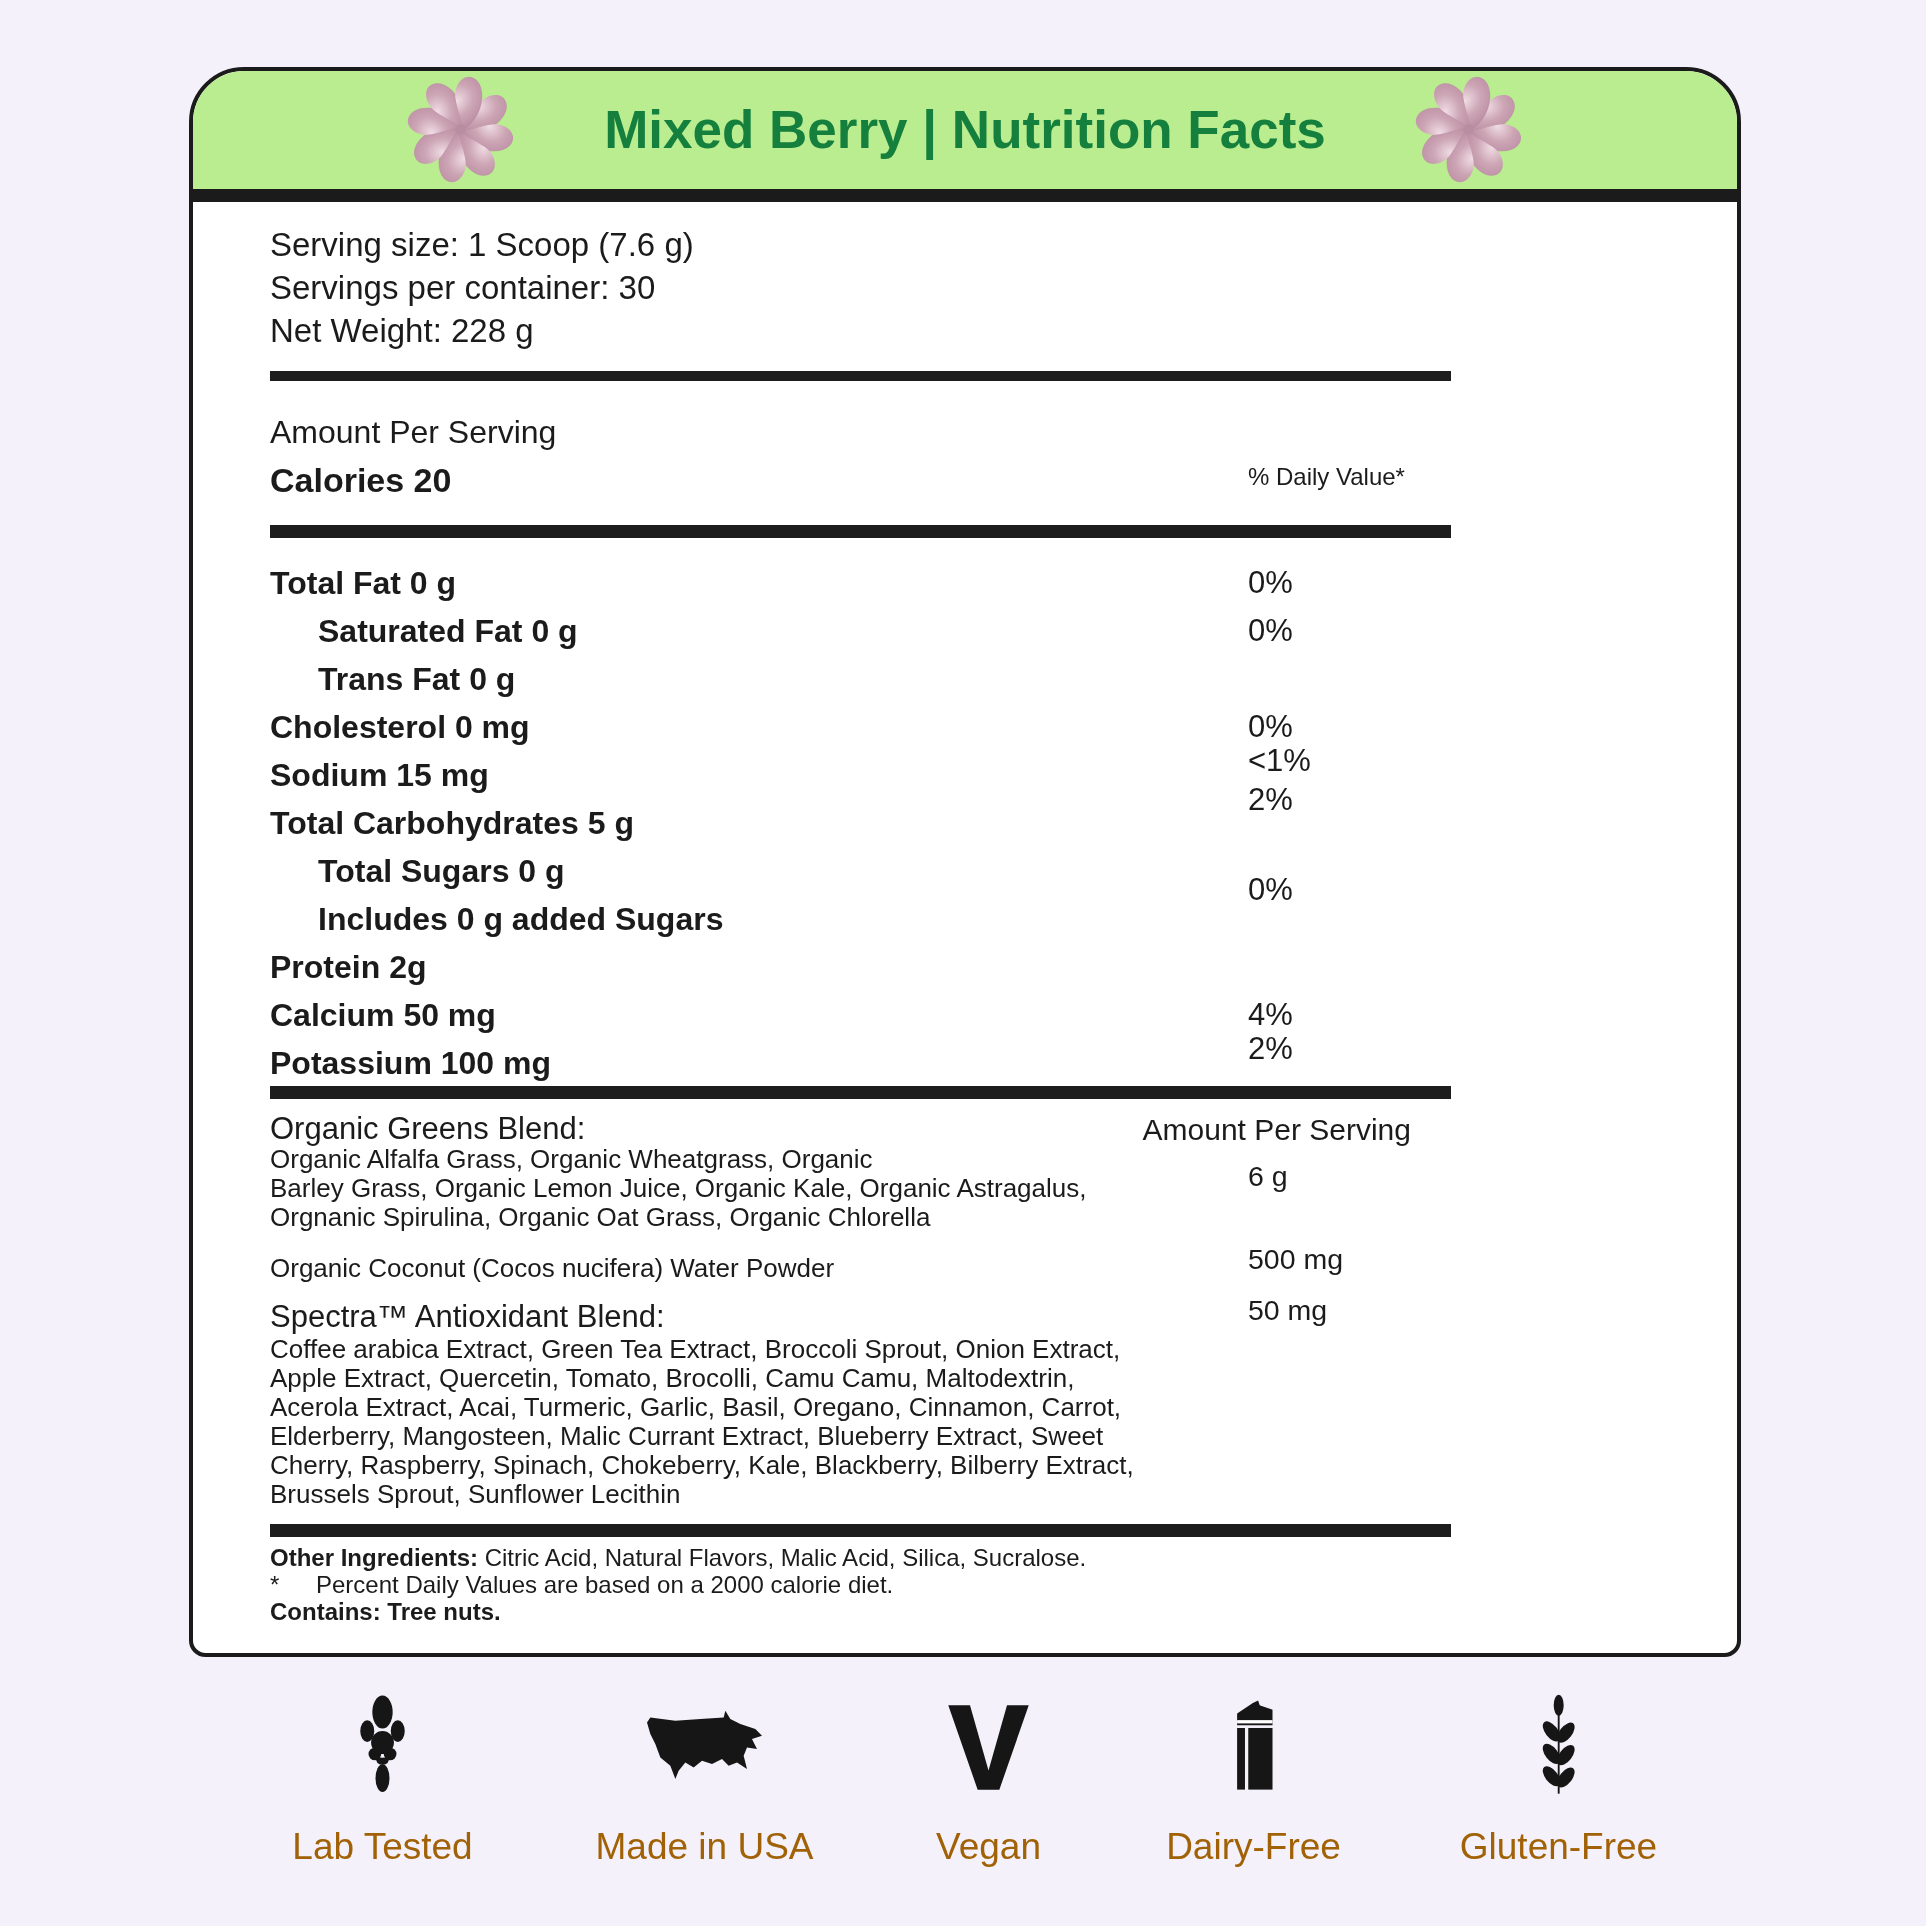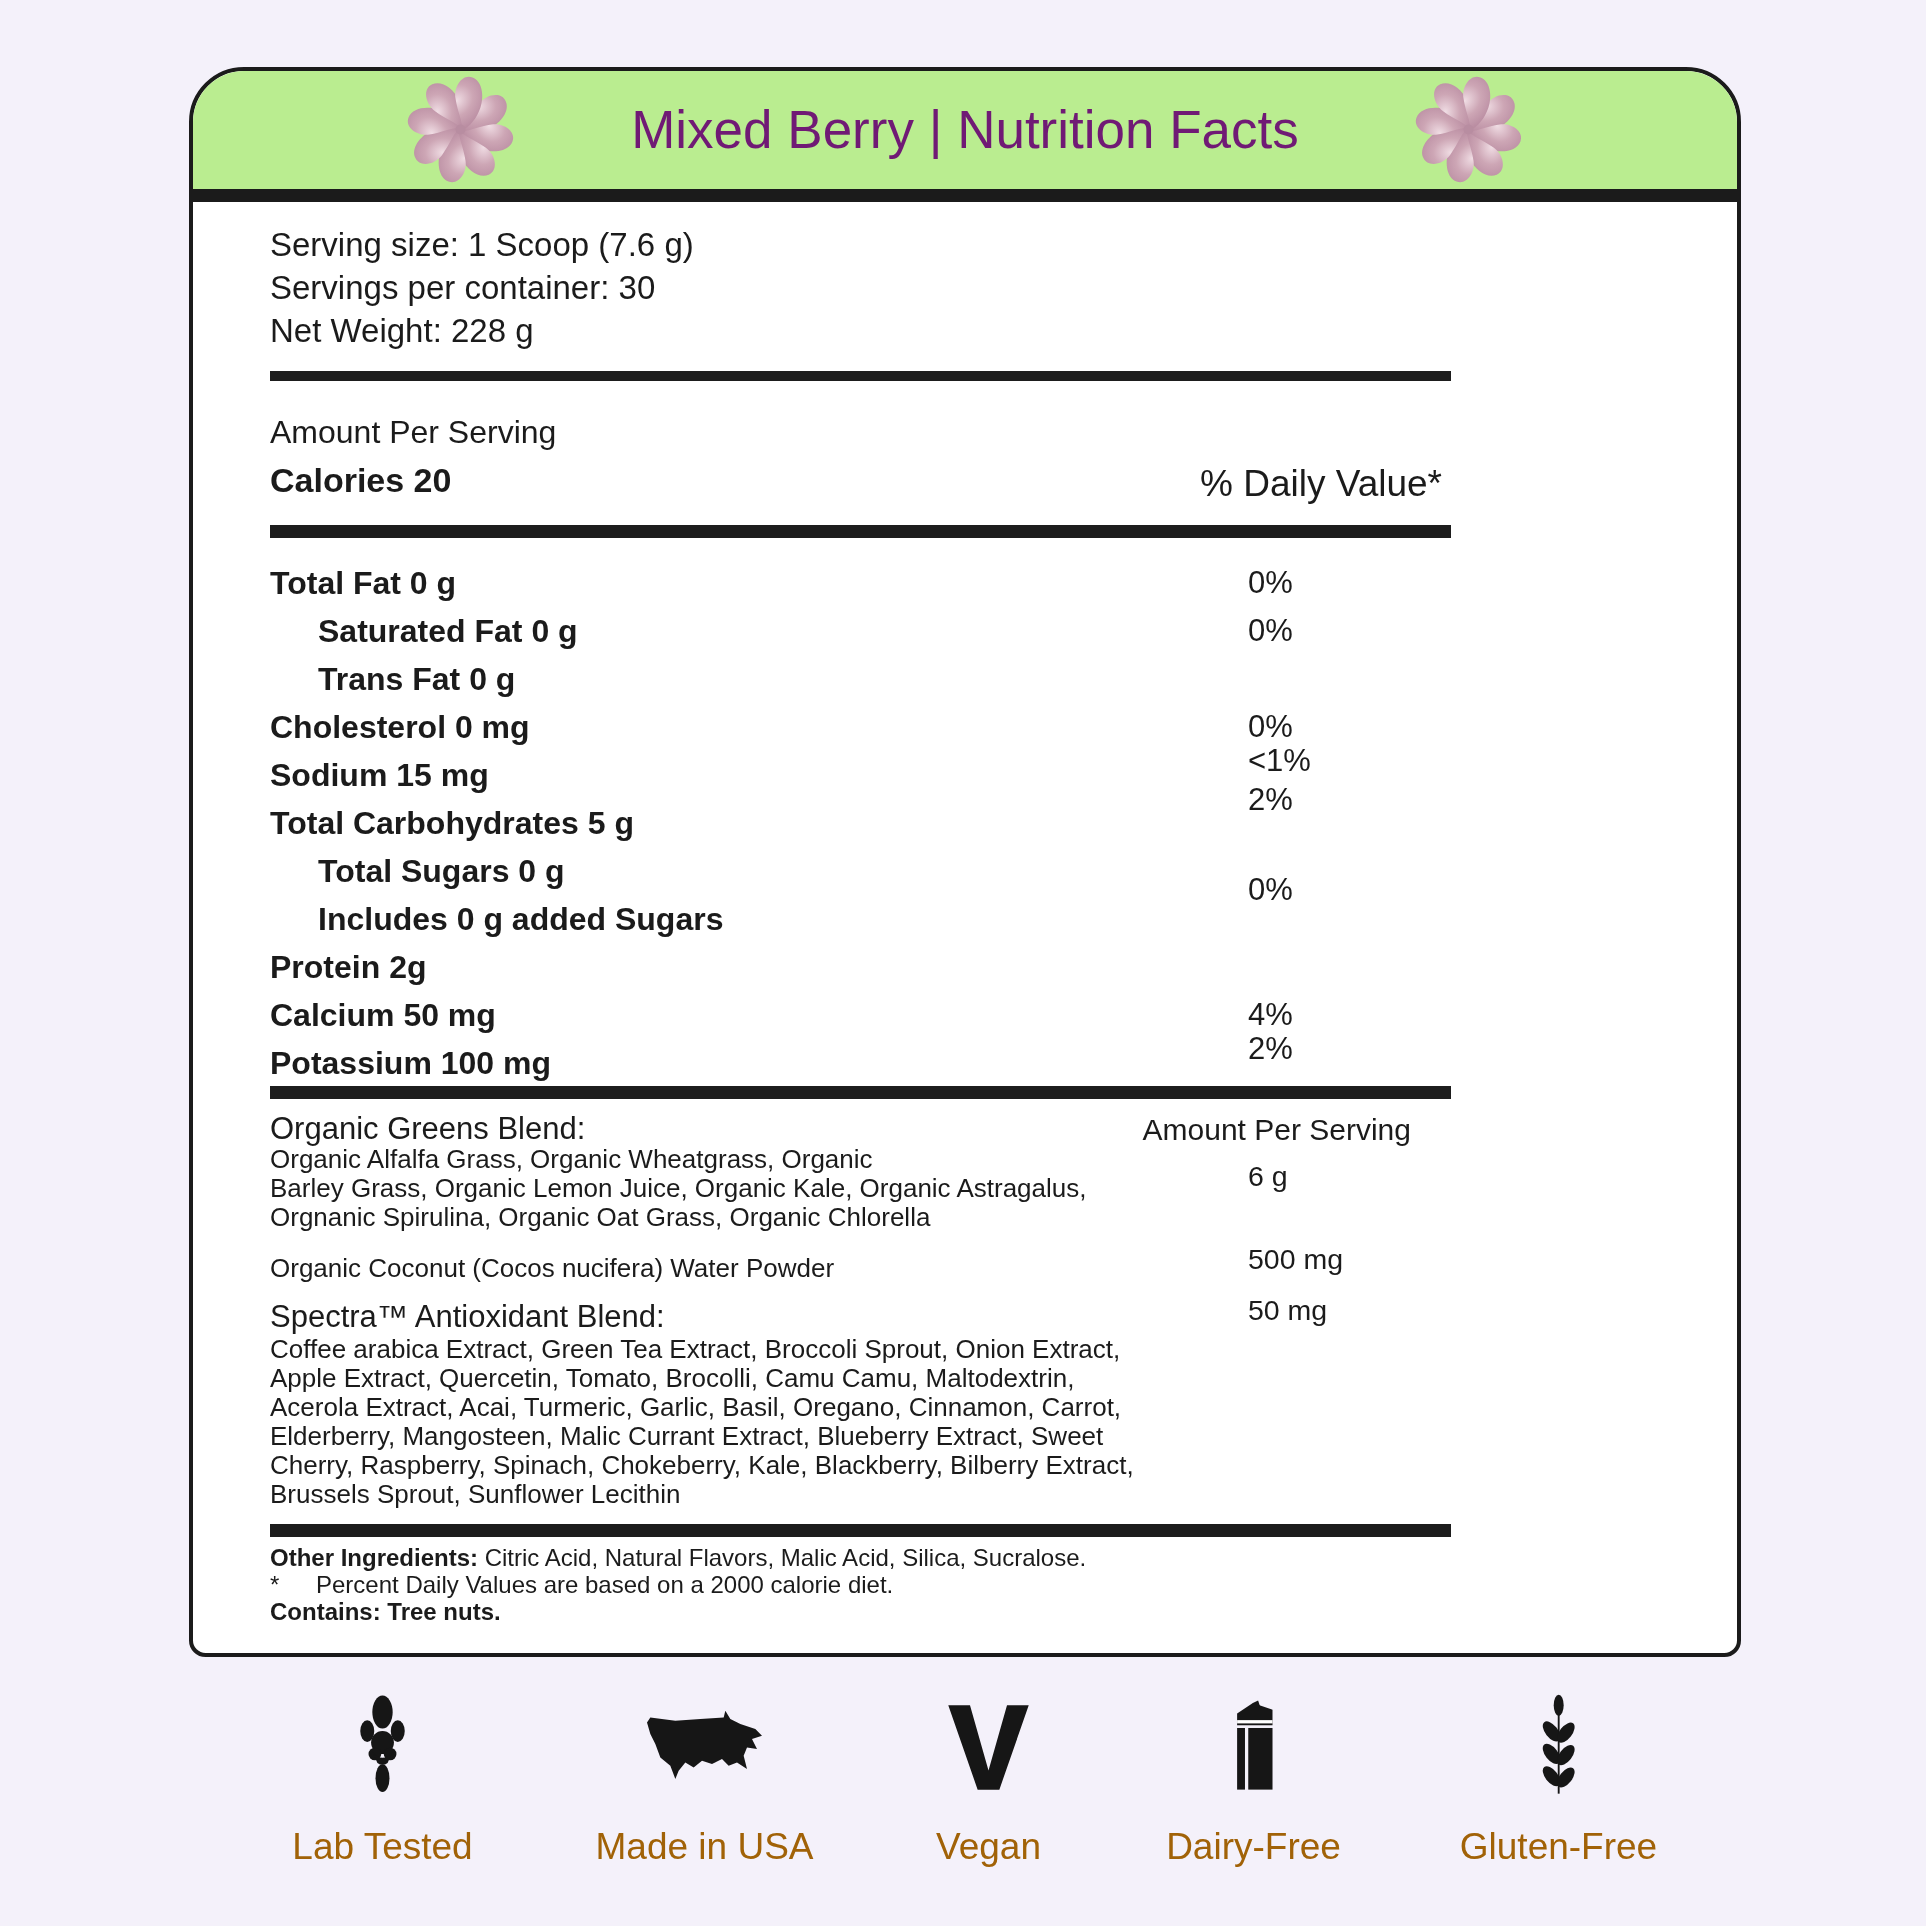--- a/index.html
+++ b/index.html
@@ -21,21 +21,21 @@
     border-radius:55px 55px 16.6px 16.6px;
     overflow:hidden;
   }
   .card-header{
     position:relative;height:118px;background:#baed90;
     border-bottom:13px solid #1b1b1b;
   }
   .card-title{
     position:absolute;left:0;right:0;top:0;height:118px;
     line-height:118px;text-align:center;
-    font-size:53px;font-weight:400;color:#701a75;letter-spacing:0px;
+    font-size:53px;font-weight:700;color:#15803d;letter-spacing:0px;
     white-space:nowrap;
   }
   .flower{position:absolute;top:1.8px;width:113px;height:113px;}
   .flower.left{left:211px;}
   .flower.right{left:1219px;}
 
   
   .content{position:absolute;left:77px;top:131px;width:1181px;height:1450px;}
   .abs{position:absolute;}
 
@@ -43,21 +43,21 @@
   .serving-block b{font-weight:400;}
 
   .bar{left:0;width:1181px;background:#1d1d1d;}
   .bar1{top:169px;height:9.5px;}
   .bar2{top:323px;height:13px;}
   .bar3{top:884px;height:13px;}
   .bar4{top:1322px;height:13px;}
 
   .aps{top:212px;left:0;font-size:32px;}
   .calories{top:259px;left:0;font-size:34px;font-weight:700;}
-  .dv-header{top:261px;left:930px;font-size:37px;}
+  .dv-header{top:261px;left:978px;font-size:24px;}
 
   .rows{top:357px;left:0;width:1181px;}
   .nrow{position:relative;height:48px;width:1181px;}
   .nrow .lbl{position:absolute;left:0;top:6px;font-size:32px;white-space:nowrap;font-weight:bold;}
   .nrow.indent .lbl{left:48px;}
   .nrow.bold .lbl{font-weight:700;}
   .nrow .pct{position:absolute;left:978px;top:6px;font-size:31px;}
   .nrow .pct.up-sm{top:-8.3px;}
   .nrow .pct.up-md{top:-16.6px;}
   .nrow .pct.up-lg{top:-22.6px;}

